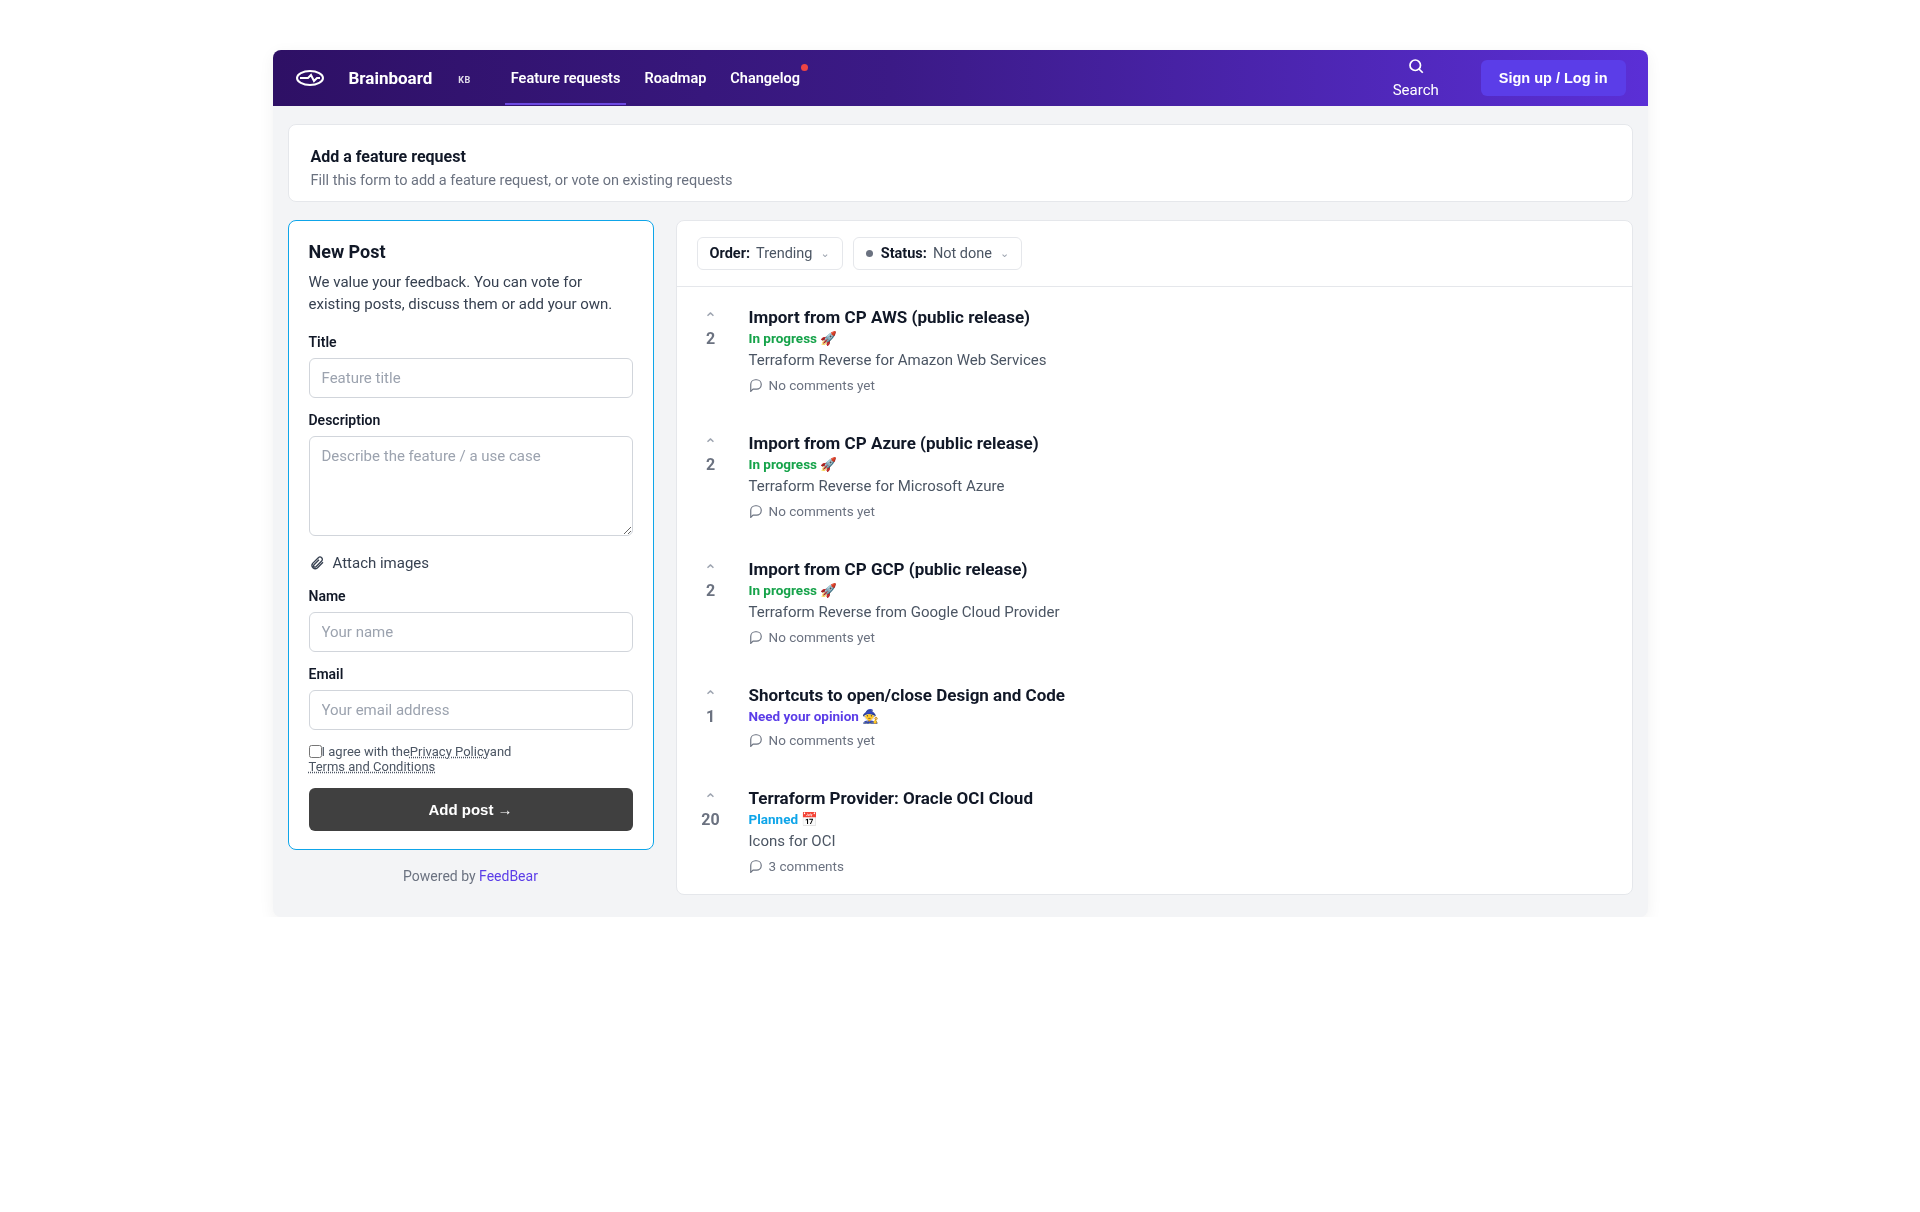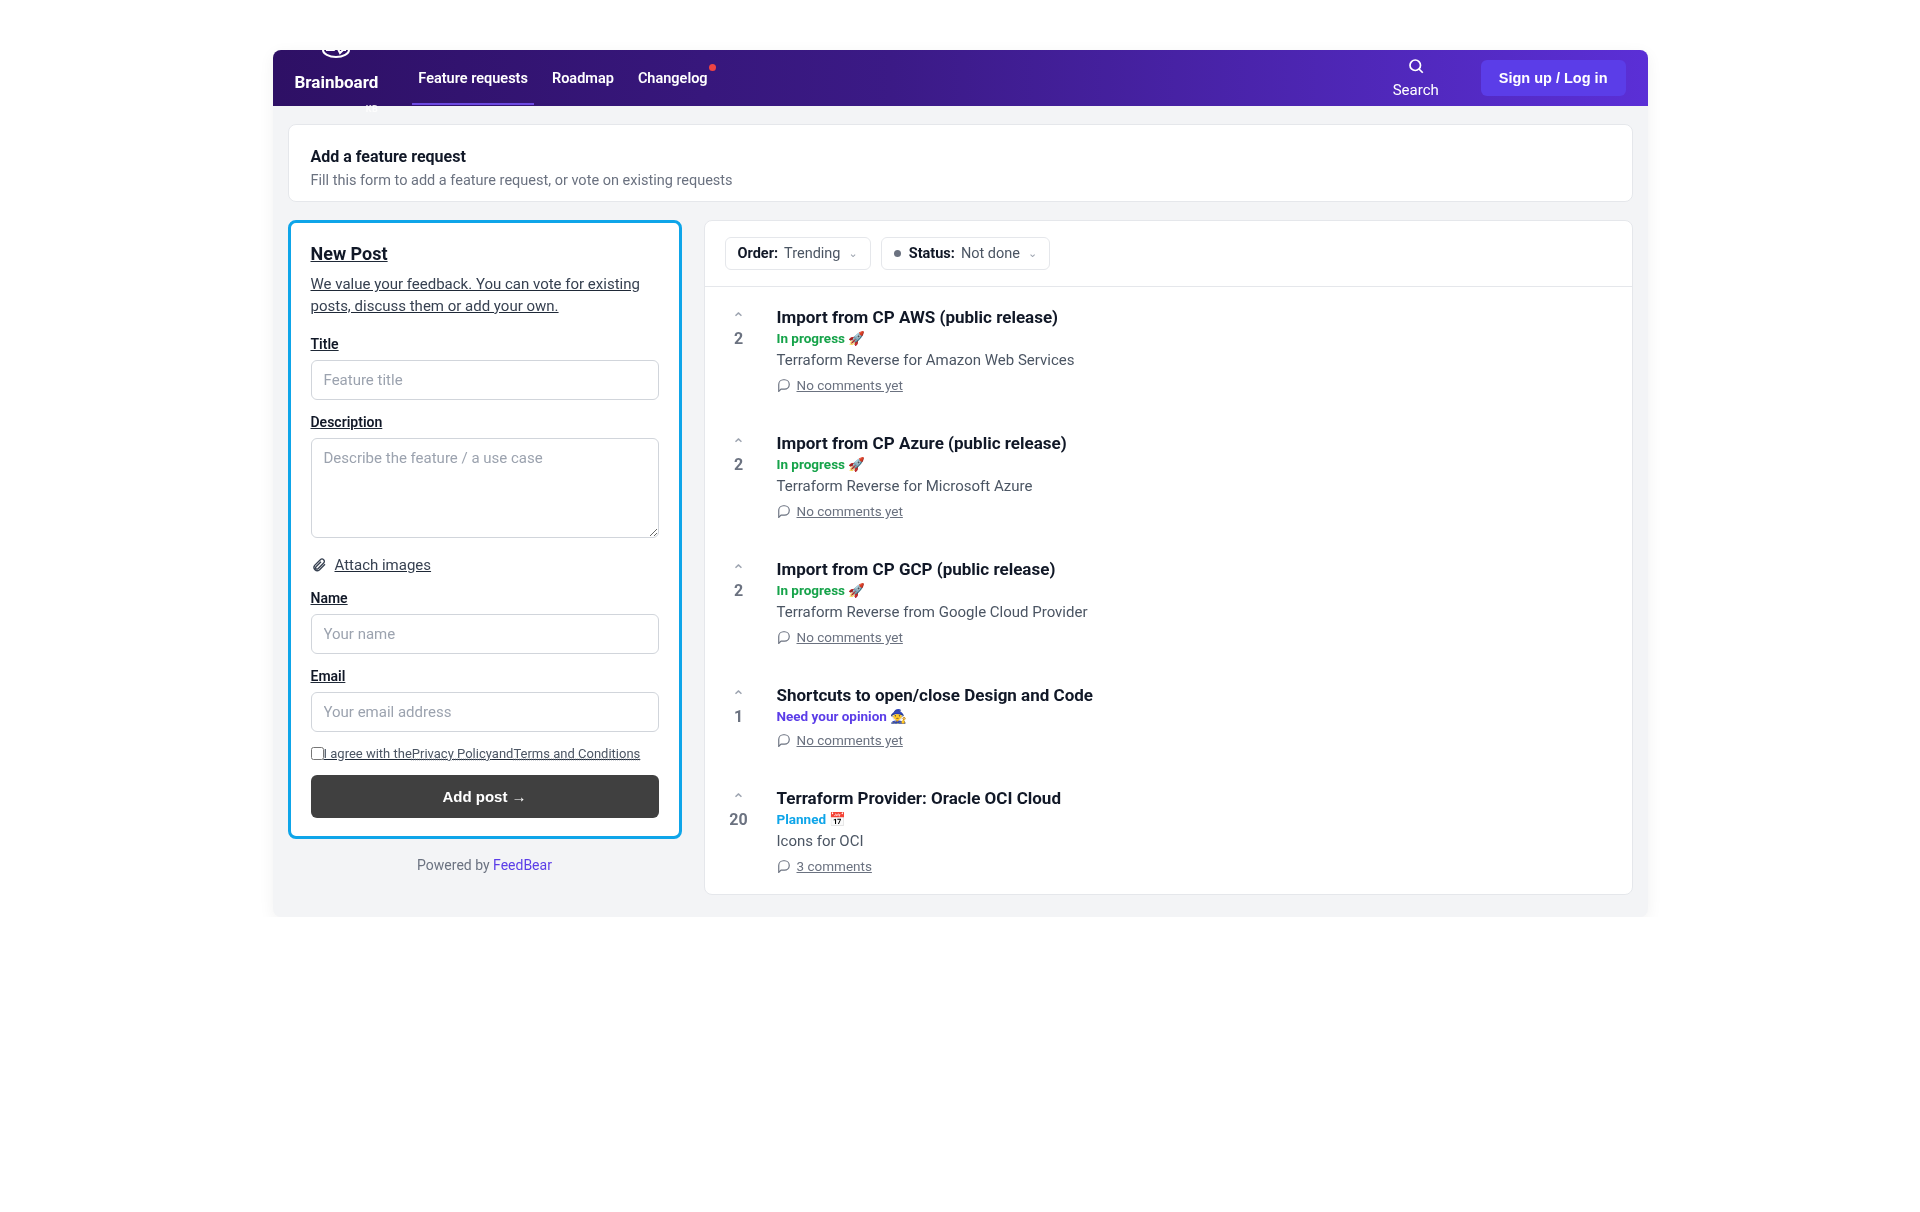--- a/index.html
+++ b/index.html
@@ -1,40 +1,40 @@
 <!DOCTYPE html>
 <html><head>
   <meta charset="utf-8">
   <style>
     * { margin:0; padding:0; box-sizing:border-box; }
     body { font-family: -apple-system, BlinkMacSystemFont, 'Segoe UI', Roboto, sans-serif; background:#fff; color:#1f2937; overflow-x:hidden; }
     .page-wrap { width:1375px; margin:50px auto 0; box-shadow:0 4px 16px rgba(0,0,0,0.06); border-radius:8px; overflow:hidden; background:#f3f4f6; }
 
     
     .nav-bar { background: linear-gradient(90deg,#2e1065 0%,#3b1a86 45%,#5b2fd6 100%); height:56px; display:flex; align-items:center; padding:0 22px; gap:26px; }
-    .logo-wrap { display:flex; align-items:center; gap:12px; color:#fff; font-weight:700; font-size:17px;flex-direction:column; }
+    .logo-wrap { display:flex; align-items:center; gap:24px; color:#fff; font-weight:700; font-size:17px; }
     .logo-wrap .kb { font-size:9px; opacity:.85; letter-spacing:.5px; align-self:flex-end; margin-bottom:3px; margin-left:2px; }
     .nav-links { display:flex; align-items:center; gap:20px; margin-left:12px; }
     .nav-link { color:#fff; font-weight:600; font-size:14.5px; text-decoration:none; position:relative; padding:18px 2px; }
     .nav-link.active::after { content:''; position:absolute; left:-4px; right:-4px; bottom:0; height:2px; background:#6d49e2; }
     .nav-link .dot { position:absolute; top:12px; right:-6px; width:7px; height:7px; background:#ef4444; border-radius:50%; }
     .nav-spacer { flex:1; }
     .search-grp { display:flex; align-items:center; gap:6px; color:#fff; font-size:15px; cursor:pointer;flex-direction:column; }
     .signup-btn { background:#5b3de8; color:#fff; border:none; border-radius:6px; padding:10px 18px; font-size:14.5px; font-weight:600; margin-left:16px; cursor:pointer; }
 
     
     .hero-card { background:#fff; margin:18px 15px; border:1px solid #e5e7eb; border-radius:8px; padding:22px 22px 12px 22px; }
     .hero-title { font-size:16px; font-weight:700; color:#111827; }
     .hero-sub { font-size:14.5px; color:#6b7280; margin-top:6px; }
 
     
     .content-row { display:flex; gap:22px; padding:0 15px 22px; align-items:flex-start; }
 
     
-    .side-card { width:394px; background:#fff; border:3px solid #0ea5e9; border-radius:8px; padding:20px 20px 18px;text-decoration:underline; }
+    .side-card { width:366px; background:#fff; border:1px solid #0ea5e9; border-radius:8px; padding:20px 20px 18px; }
     .side-title { font-size:18px; font-weight:700; color:#111827; margin-bottom:10px; }
     .side-desc { font-size:15px; color:#374151; line-height:1.45; margin-bottom:18px; }
     .field-lbl { font-size:14px; font-weight:600; color:#111827; margin-bottom:8px; display:block; }
     .txt-input, .txt-area { width:100%; border:1px solid #d1d5db; border-radius:6px; padding:10px 12px; font-size:15px; color:#111827; margin-bottom:14px; font-family:inherit; }
     .txt-input::placeholder, .txt-area::placeholder { color:#9ca3af; }
     .txt-area { height:100px; resize:vertical; }
     .attach-row { display:flex; align-items:center; gap:8px; color:#374151; font-size:15px; margin-bottom:16px; cursor:pointer; }
     .consent-row { display:flex; align-items:center; font-size:13px; color:#4b5563; margin-bottom:14px; flex-wrap:wrap; }
     .consent-row a { color:#4b5563; text-decoration:underline dotted; }
     .add-post-btn { width:100%; background:#404040; color:#fff; border:none; border-radius:6px; padding:13px; font-size:15px; font-weight:600; cursor:pointer; }
@@ -55,21 +55,21 @@
     .vote-col { display:flex; flex-direction:column; align-items:center; width:28px; padding-top:4px; gap:2px; cursor:pointer; }
     .vote-caret { color:#9ca3af; font-size:16px; line-height:1; }
     .vote-count { font-size:16px; font-weight:700; color:#6b7280; }
     .post-body { flex:1; }
     .post-title { font-size:17px; font-weight:700; color:#111827; }
     .post-status { font-size:13.5px; font-weight:700; margin-top:3px; }
     .post-status.inprog { color:#16a34a; }
     .post-status.opinion { color:#5b3de8; }
     .post-status.planned { color:#0ea5e9; }
     .post-desc { font-size:15px; color:#4b5563; margin-top:5px; }
-    .post-comments { display:flex; align-items:center; gap:6px; font-size:13.5px; color:#6b7280; margin-top:8px;text-decoration:underline; }
+    .post-comments { display:flex; align-items:center; gap:6px; font-size:13.5px; color:#6b7280; margin-top:8px; }
     svg { display:block; }
   </style>
 </head>
 <body>
 
 <div class="page-wrap">
 
   <div class="nav-bar">
     <div class="logo-wrap">
       <svg width="30" height="20" viewBox="0 0 30 20" fill="none" stroke="#fff" stroke-width="2">

